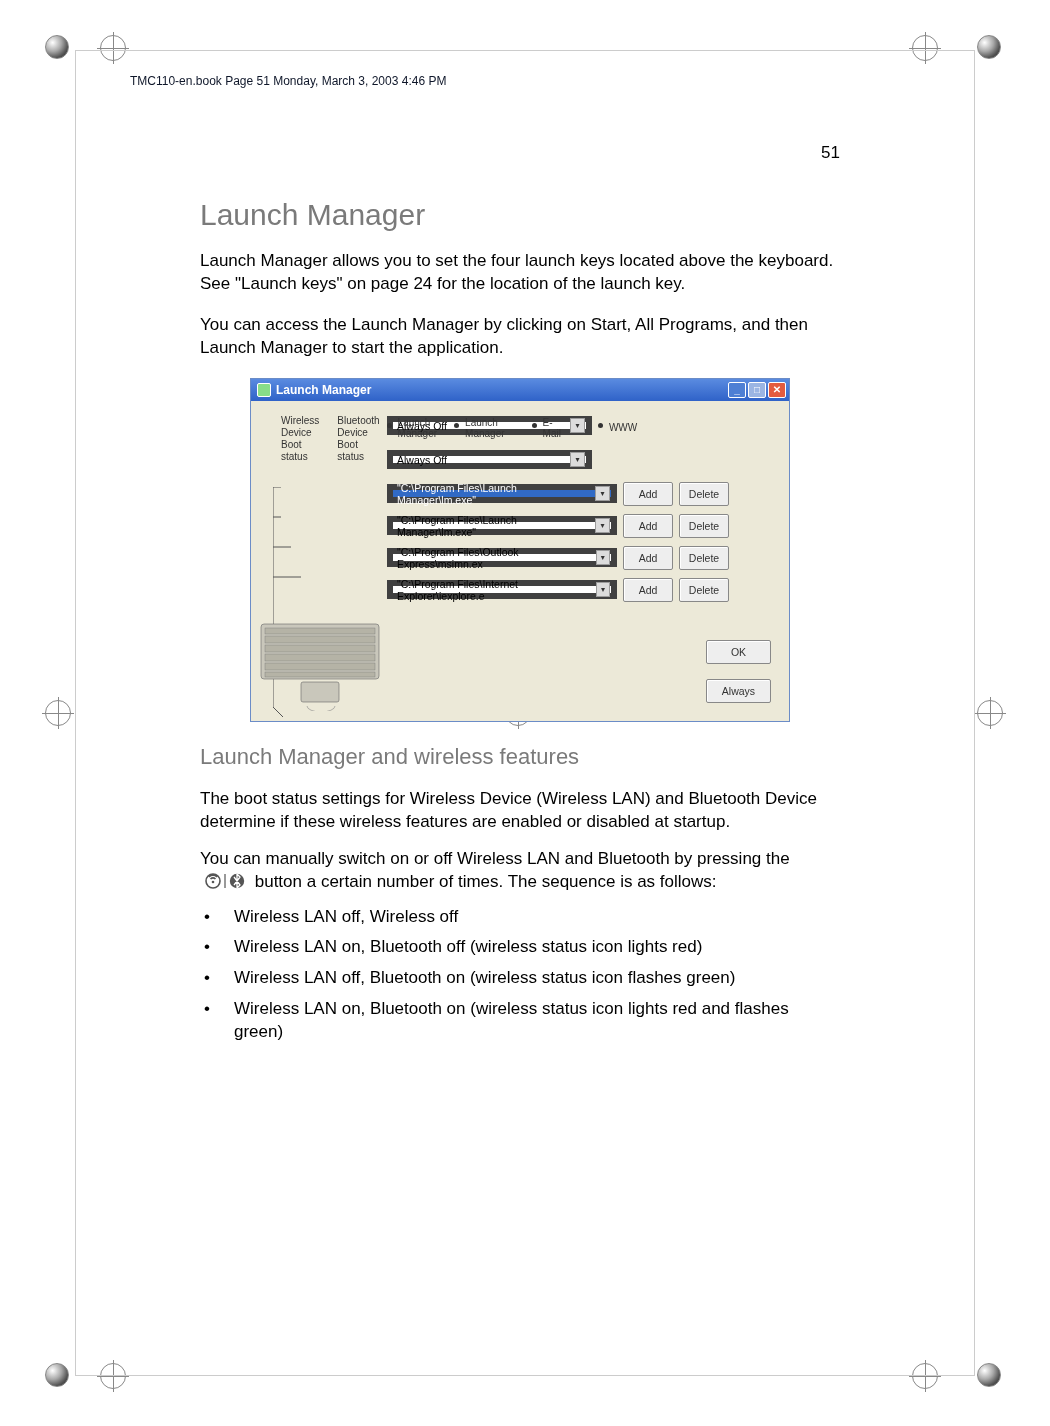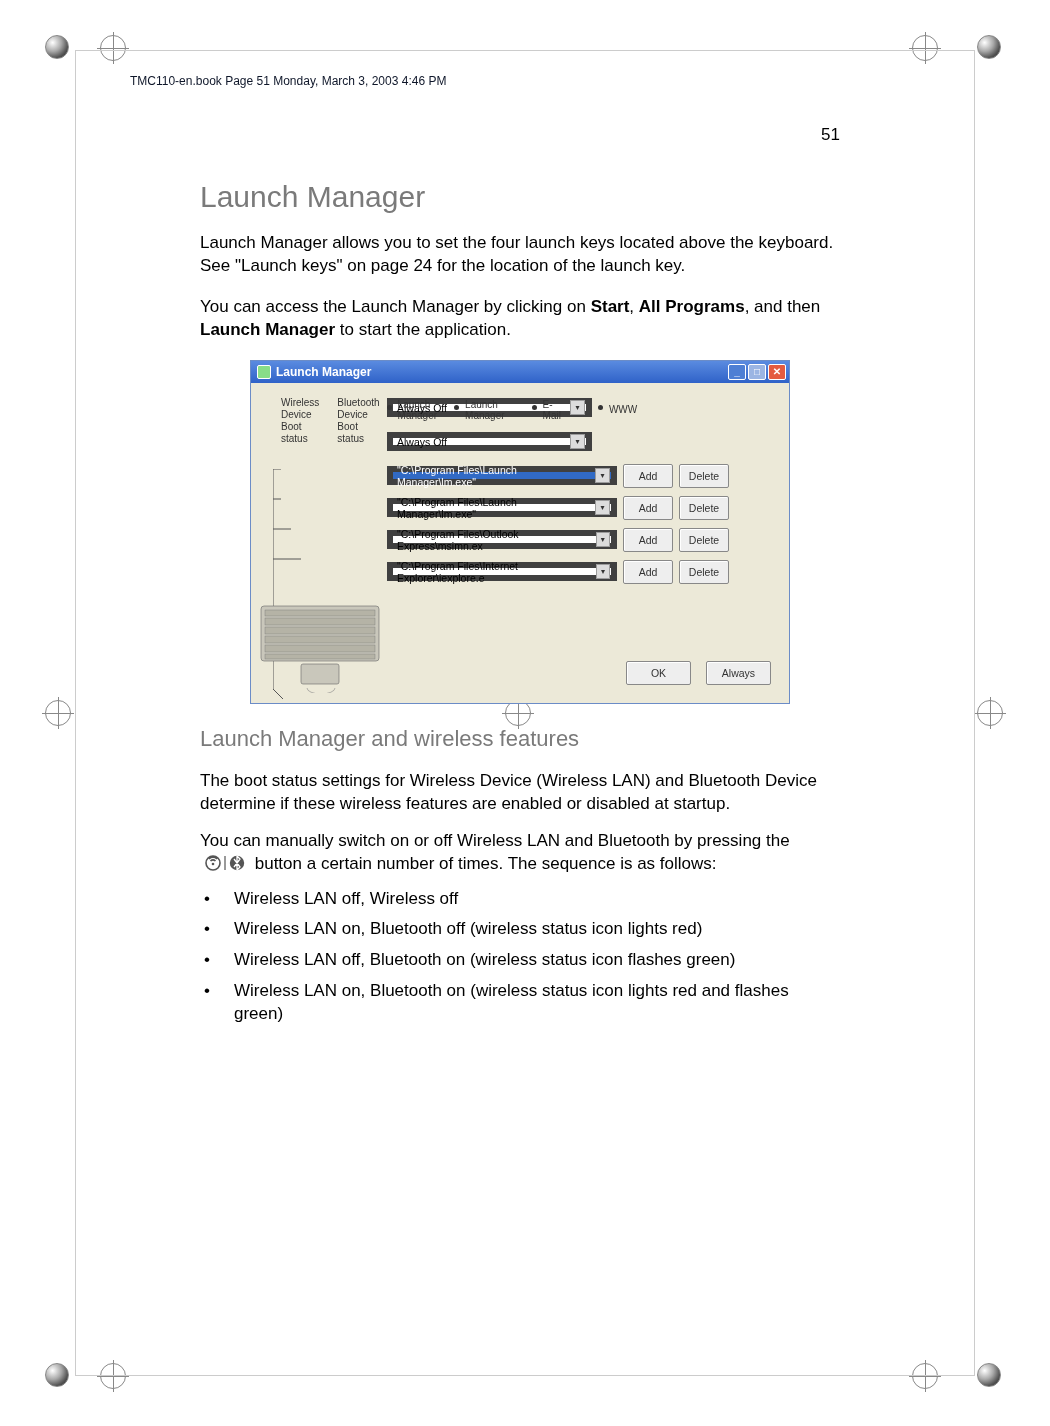--- a/index.html
+++ b/index.html
@@ -58,21 +58,21 @@
     position:absolute;
     top: 74px;
     left: 130px;
     font-size: 12px;
     color:#0f172a;
     font-family: Arial, sans-serif;
   }
 
   .page-content {
     position: absolute;
-    top: 125px;
+    top: 143px;
     left: 200px;
     width: 640px;
   }
   .page-number {
     position:absolute;
     top: 0;
     right: 0;
     font-size: 17px;
   }
   h1.section-title {
@@ -88,21 +88,21 @@
     font-weight: 400;
     color: #7a7a7a;
     font-family: "Trebuchet MS", Verdana, sans-serif;
   }
   p.body {
     margin-top: 18px;
     font-size: 17px;
     line-height: 1.35;
   }
   p.body.tight { margin-top: 14px; }
-  b { font-weight: 700; }
+  b { font-weight: 400; }
   ul.bullets {
     margin-top: 12px;
     list-style: none;
     font-size: 17px;
   }
   ul.bullets li {
     padding-left: 34px;
     position: relative;
     margin-bottom: 8px;
     line-height: 1.35;
@@ -193,21 +193,21 @@
   .lm-combo.wide { width: 205px; }
   .lm-combo.path { width: 230px; }
   .lm-combo.sel { background:#316ac5; color:#fff;}
   .lm-btn {
     height:24px; width:50px; border:1px solid #888; background:#eee;
     font-size:10.5px; display:flex; align-items:center; justify-content:center;
     border-radius:2px; box-shadow: inset 1px 1px 0 #fff;
   }
   .lm-btn.wide { width: 65px; }
   .lm-bottom-btns {
-    position:absolute; right:18px; bottom:18px; display:flex; gap:15px;
+    position:absolute; right:18px; bottom:18px; display:flex; gap:15px;flex-direction:column;
   }
   .lm-kbd {
     position:absolute; left:8px; bottom:10px;
   }
   .lm-kbd svg { display:block; }
 
   .key-lines {
     position:absolute;
     left: 22px;
     top: 86px;

